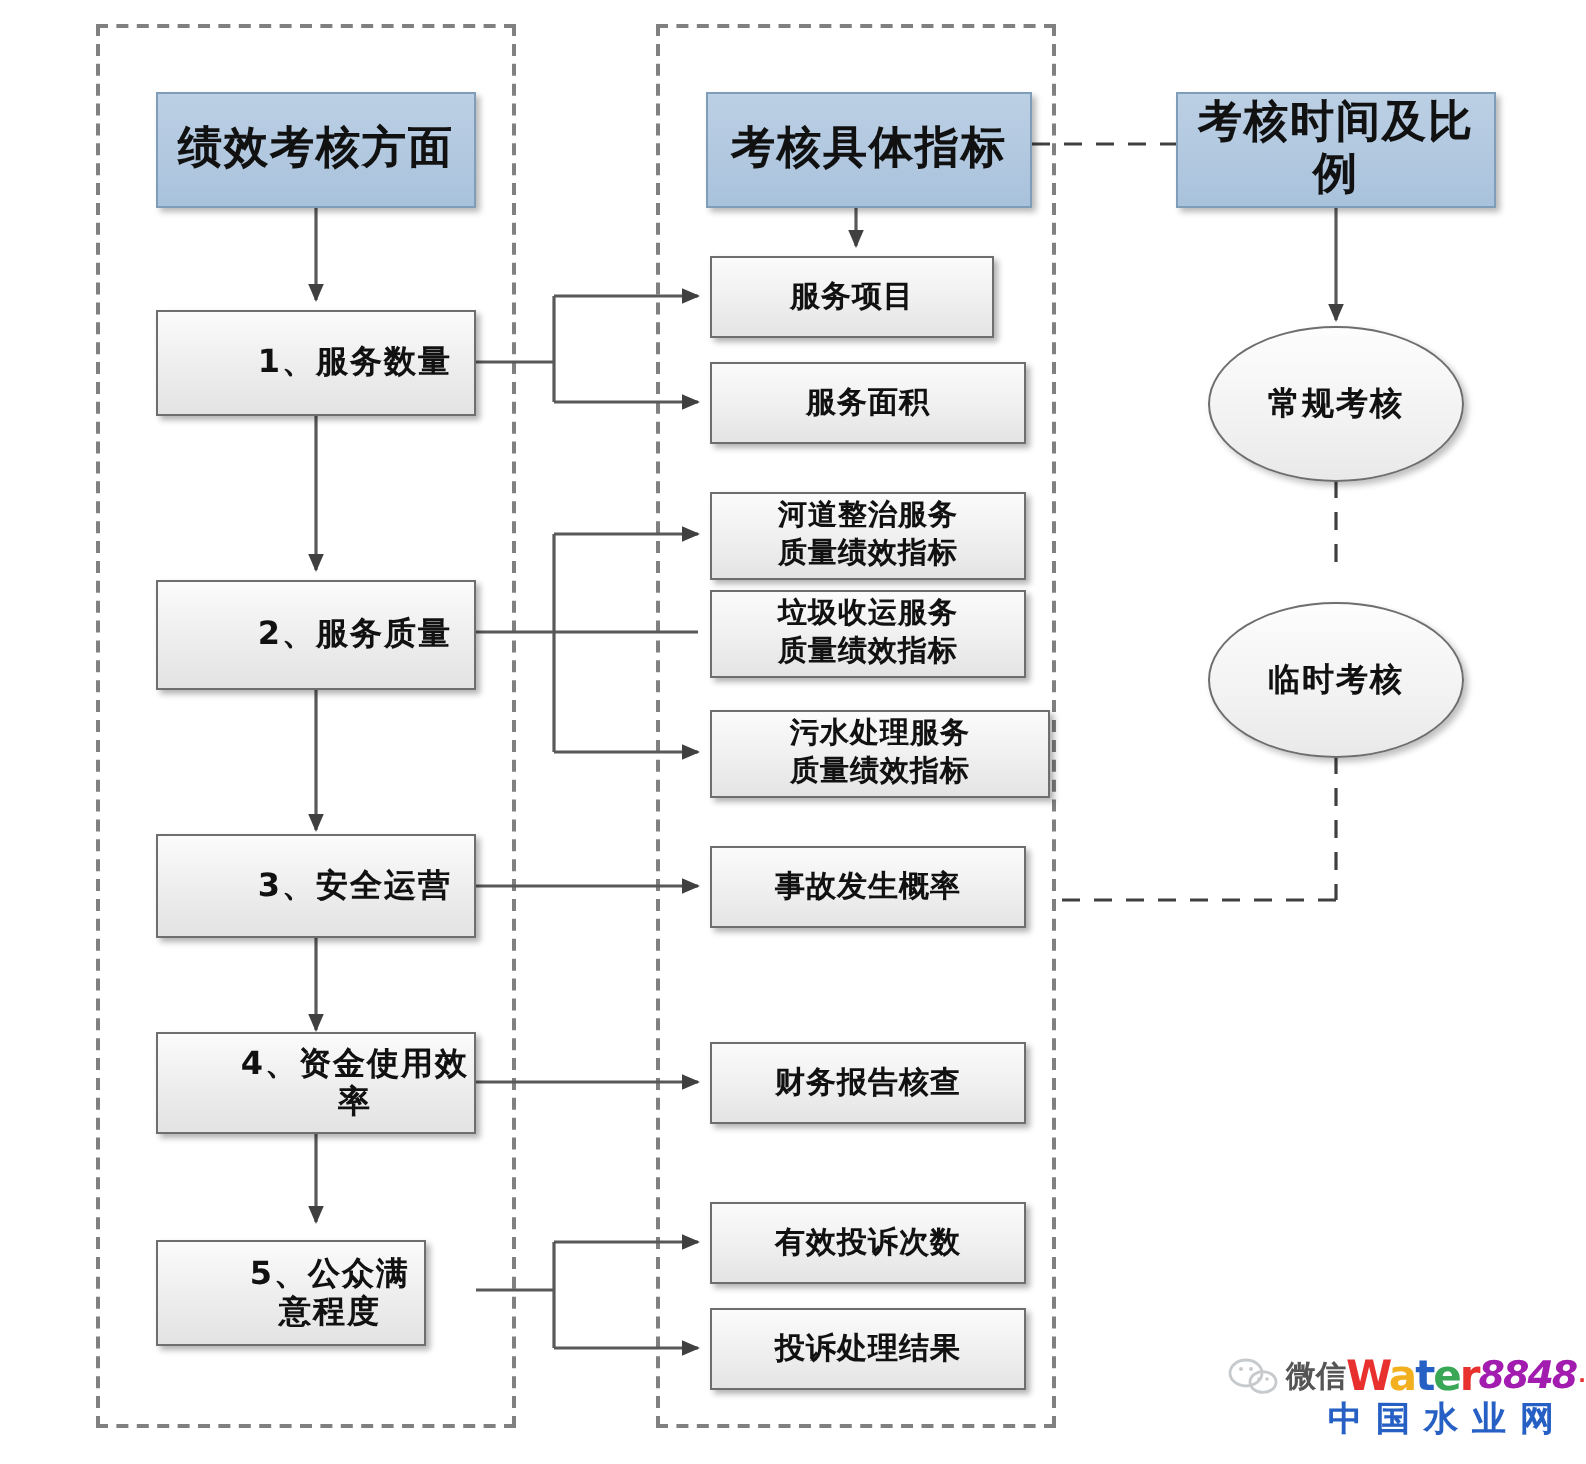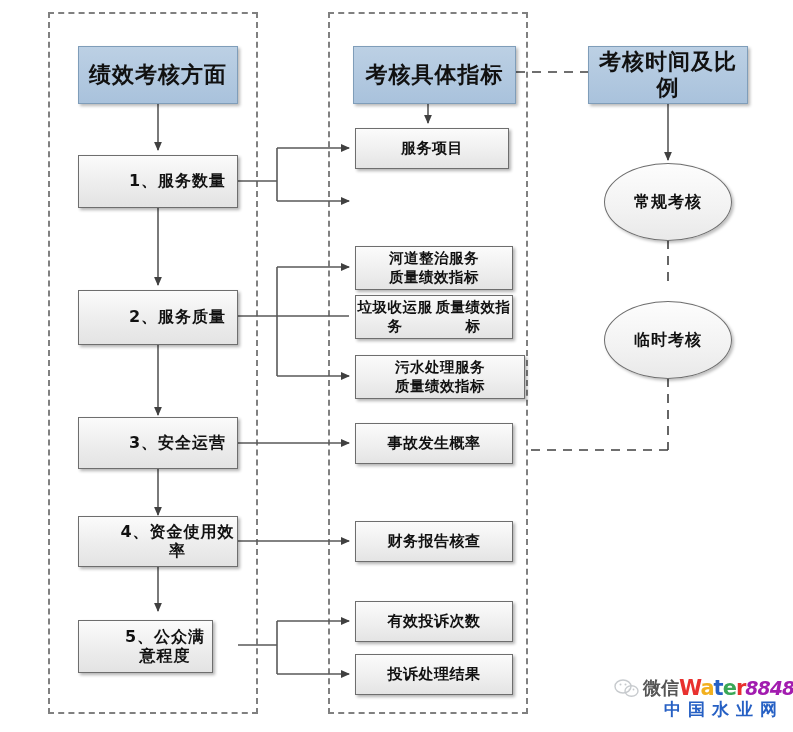--- a/index.html
+++ b/index.html
@@ -43,21 +43,21 @@
     box-shadow:2px 2px 3px rgba(0,0,0,0.25);
     font-size:16px;font-weight:700;letter-spacing:1px;color:#111;
   }
 
   svg.wires{position:absolute;left:0;top:0;width:793px;height:732px;pointer-events:none;}
 
   
   #watermark{position:absolute;display:flex;flex-direction:column;align-items:flex-start;}
   .wm-row1{display:flex;align-items:center;white-space:nowrap;}
   .wm-logo{width:26px;height:20px;margin-right:3px;opacity:.55;}
-  .wm-wx{font-size:18px;font-weight:700;color:#555;letter-spacing:0;}
+  .wm-wx{font-size:15px;font-weight:700;color:#555;letter-spacing:0;}
   .wm-word{font-size:21px;font-weight:800;font-style:normal;letter-spacing:-1px;}
   .wm-num{font-size:19px;font-weight:700;font-style:italic;color:#a21caf;letter-spacing:-1px;}
   .wm-dot{font-size:10px;font-weight:700;color:#e8312f;margin-left:1px;}
   .wm-row2{font-size:17px;font-weight:700;color:#2660c4;letter-spacing:7px;margin-left:50px;margin-top:-2px;}
 </style>
 </head>
 <body>
 
 <div id="stage">
 
@@ -121,29 +121,30 @@
   <div class="node item-node" style="left:78px;top:290px;width:160px;height:55px;">2、服务质量</div>
 
   <div class="node item-node" style="left:78px;top:417px;width:160px;height:52px;">3、安全运营</div>
 
   <div class="node item-node" style="left:78px;top:516px;width:160px;height:51px;">4、资金使用效率</div>
 
   <div class="node item-node" style="left:78px;top:620px;width:135px;height:53px;">5、公众满意程度</div>
 
   <div class="node header-node" style="left:353px;top:46px;width:163px;height:58px;">考核具体指标</div>
 
-  <div class="node metric-node" style="left:355px;top:128px;width:154px;height:41px;">服务项目</div>
+  <div class="node metric-node" style="left:355px;top:128px;width:142px;height:41px;">服务项目</div>
 
+  <div class="node metric-node" style="left:355px;top:181px;width:158px;height:41px;">服务面积</div>
 
   <div class="node metric-node two-line" style="left:355px;top:246px;width:158px;height:44px;flex-direction:column;">
     <span>河道整治服务</span>
     <span>质量绩效指标</span>
   </div>
 
-  <div class="node metric-node two-line" style="left:355px;top:295px;width:158px;height:44px;flex-direction:row;">
+  <div class="node metric-node two-line" style="left:355px;top:295px;width:158px;height:44px;flex-direction:column;text-align:right;">
     <span>垃圾收运服务</span>
     <span>质量绩效指标</span>
   </div>
 
   <div class="node metric-node two-line" style="left:355px;top:355px;width:170px;height:44px;flex-direction:column;">
     <span>污水处理服务</span>
     <span>质量绩效指标</span>
   </div>
 
   <div class="node metric-node" style="left:355px;top:423px;width:158px;height:41px;">事故发生概率</div>

